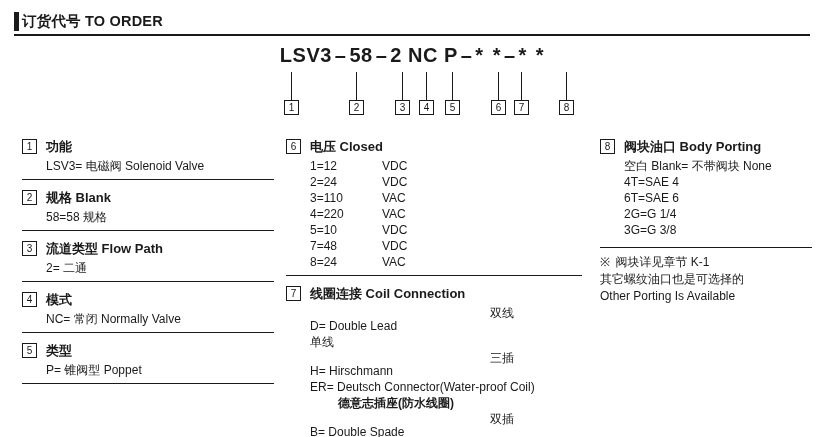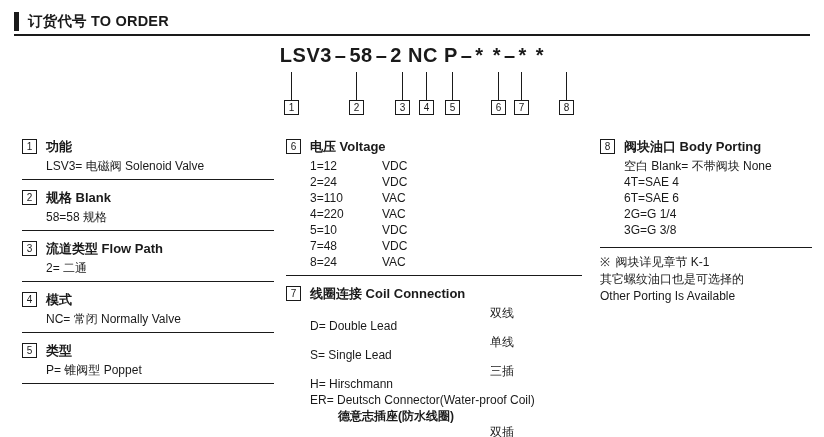--- a/index.html
+++ b/index.html
@@ -29,21 +29,21 @@
   .header-bar {
     position: absolute;
     left: 0;
     top: 2px;
     width: 5px;
     height: 19px;
     background: #1a1a1a;
   }
   .header-title {
     position: absolute;
-    left: 14px;
+    left: 8px;
     top: 2px;
     font-size: 14.5px;
     font-weight: bold;
     letter-spacing: 0.2px;
     white-space: nowrap;
   }
 
   
   .code-row {
     position: absolute;
@@ -226,21 +226,21 @@
     </div>
   </div>
 
 </div>
 
 <div class="col col2">
 
   <div class="block ruled">
     <div class="blk-head">
       <span class="blk-num">6</span>
-      <span>电压 Voltage</span>
+      <span>电压 Closed</span>
     </div>
     <div class="blk-body">
       <div class="volt-row">
         <span class="volt-code">1=12</span>
         <span class="volt-unit">VDC</span>
       </div>
       <div class="volt-row">
         <span class="volt-code">2=24</span>
         <span class="volt-unit">VDC</span>
       </div>
@@ -271,21 +271,20 @@
     <div class="blk-head">
       <span class="blk-num">7</span>
       <span>线圈连接 Coil Connection</span>
     </div>
     <div class="blk-body">
       <div class="coil-row">
         <span class="coil-en">D= Double Lead</span>
         <span class="coil-zh">双线</span>
       </div>
       <div class="coil-row">
-        <span class="coil-en">S= Single Lead</span>
         <span class="coil-zh">单线</span>
       </div>
       <div class="coil-row">
         <span class="coil-en">H= Hirschmann</span>
         <span class="coil-zh">三插</span>
       </div>
       <div class="coil-row">
         <span>ER= Deutsch Connector(Water-proof Coil)</span>
       </div>
       <div class="coil-row coil-indent">

